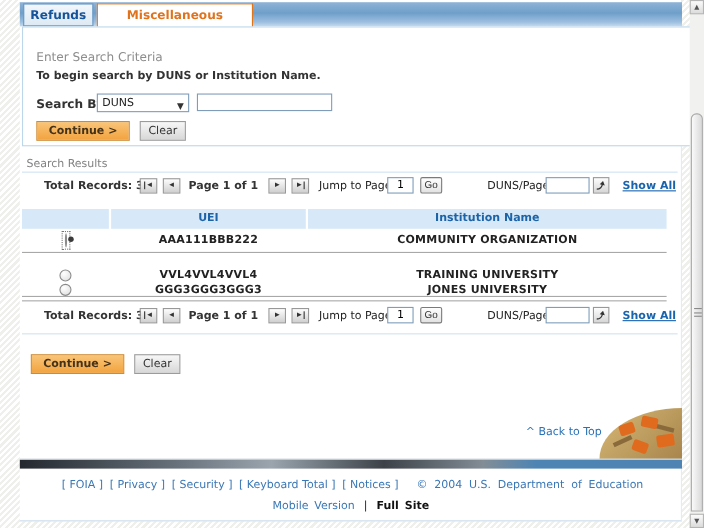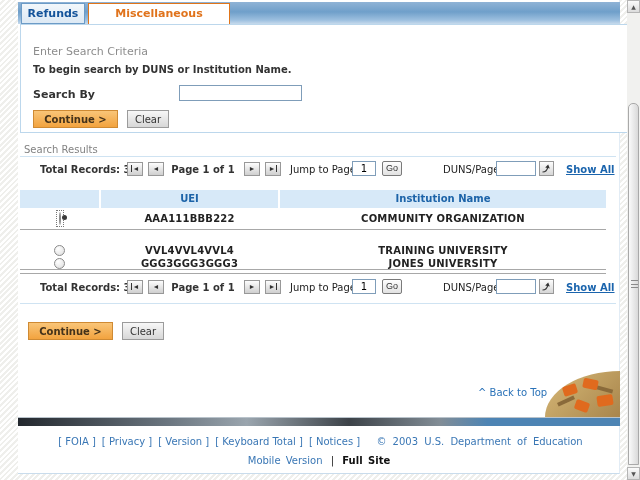--- a/index.html
+++ b/index.html
@@ -124,20 +124,24 @@
 
   <div class="tabbar">
     <div class="tab inactive">Refunds</div>
     <div class="tab active">Miscellaneous Refunds</div>
   </div>
 
   <div class="panel">
     <div class="criteria-title">Enter Search Criteria</div>
     <div class="criteria-sub">To begin search by DUNS or Institution Name.</div>
     <div class="searchby-label">Search By</div>
+    <div class="select">
+      <span>DUNS</span>
+      <span class="arrow">▼</span>
+    </div>
     <input class="txt search-input" type="text" value="" style="">
     <button class="btn-orange">Continue &gt;</button>
     <button class="btn-gray">Clear</button>
   </div>
 
   <div class="results-label">Search Results</div>
   <div class="hline-blue" style="top:156px;"></div>
 
   <div class="pagbar" style="top:160px;">
     <span class="pg-total"><span>Total Records:</span> <span>3</span></span>
@@ -222,22 +226,22 @@
     <div class="desk d1"></div>
       <div class="desk d2"></div>
     <div class="chair c1"></div>
       <div class="chair c2"></div>
     <div class="chair c3"></div>
       <div class="chair c4"></div>
   </div>
   <div class="band"></div>
 
   <div class="footer1">
-    <span id="footer-links-slot"><a class="flink">[ FOIA ]</a><a class="flink">[ Privacy ]</a><a class="flink">[ Version ]</a><a class="flink">[ Keyboard Total ]</a><a class="flink">[ Notices ]</a></span>
-    <span class="copyright">© 2003 U.S. Department of Education</span>
+    <span id="footer-links-slot"><a class="flink">[ FOIA ]</a><a class="flink">[ Privacy ]</a><a class="flink">[ Security ]</a><a class="flink">[ Keyboard Total ]</a><a class="flink">[ Notices ]</a></span>
+    <span class="copyright">© 2004 U.S. Department of Education</span>
   </div>
   <div class="footer2">
     <a class="mlink">Mobile Version</a>
     <span class="fdiv">|</span>
     <span class="fsite">Full Site</span>
   </div>
 </div>
 
 <div class="scrollbar">
   <div class="sb-btn sb-up"><span>▲</span></div>

